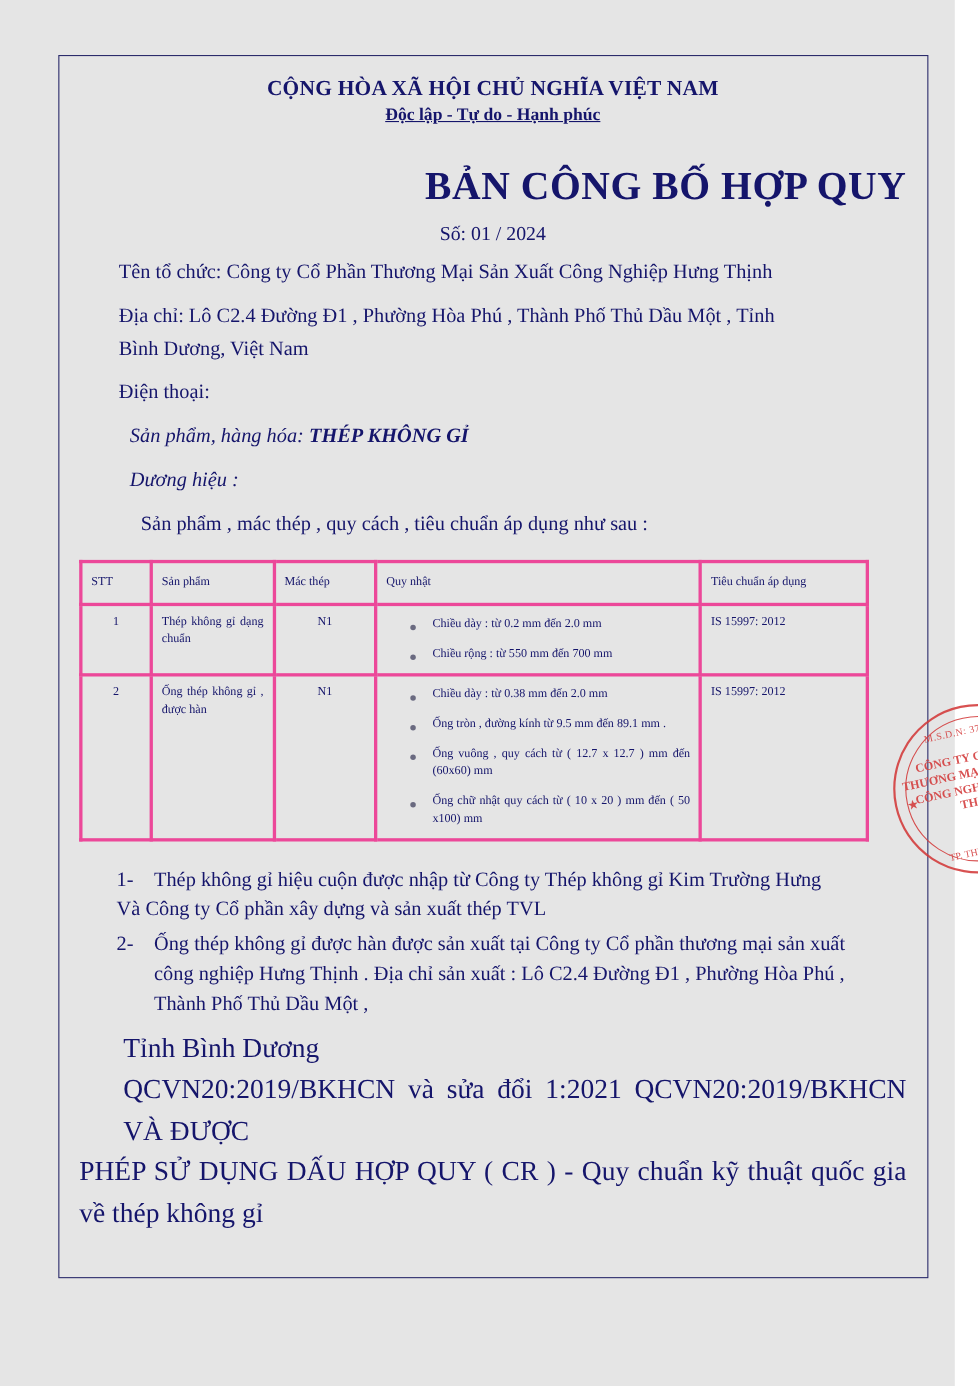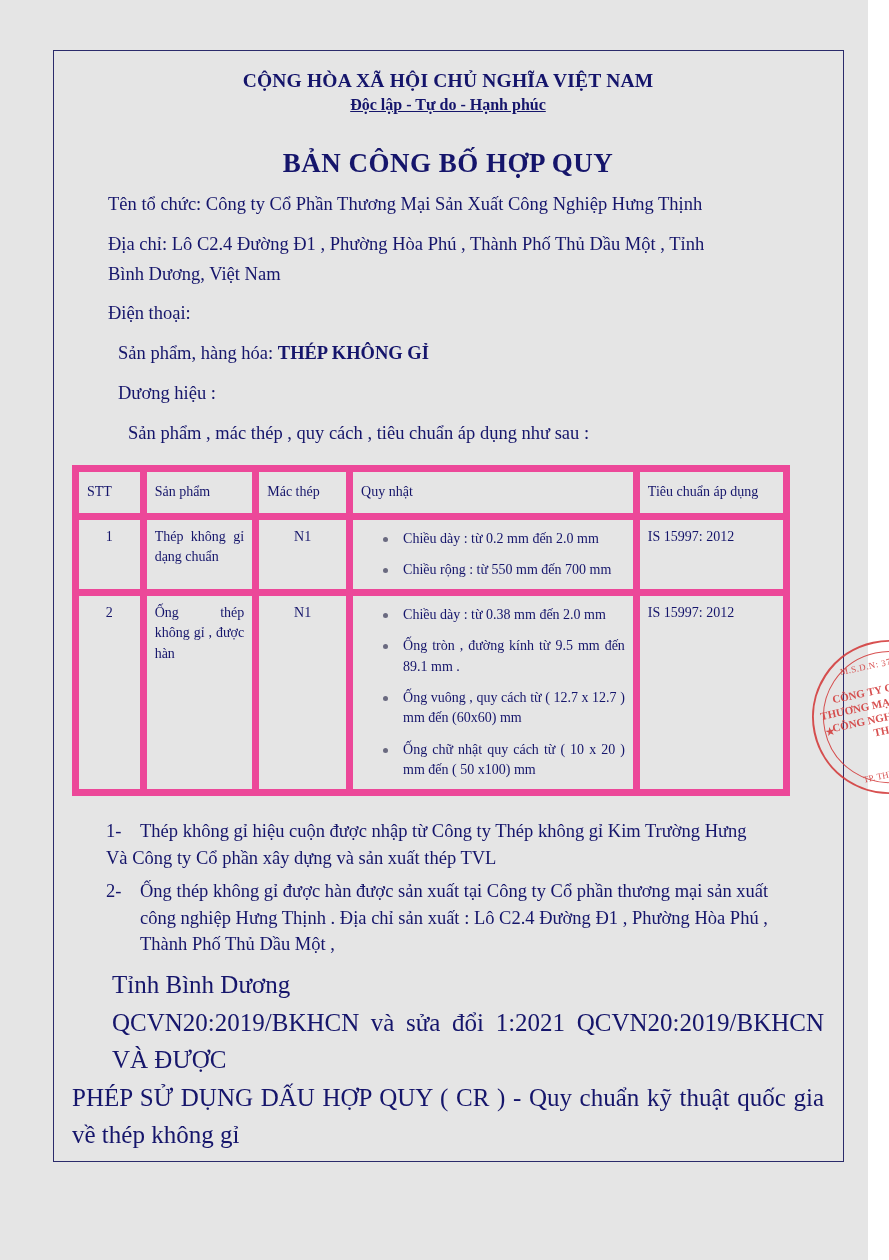--- a/index.html
+++ b/index.html
@@ -50,56 +50,56 @@
     text-align: center;
     font-weight: bold;
     font-size: 16px;
     color: #15156b;
     margin-top: 4px;
   }
   .nation-sub span.u {
     text-decoration: underline;
   }
   .doc-title {
-    text-align: center;
+    text-align: right;
     font-weight: bold;
-    font-size: 27px;
+    font-size: 36px;
     color: #15156b;
     margin-top: 34px;
     letter-spacing: 0.5px;
   }
   .doc-number {
     text-align: center;
     font-size: 18px;
     color: #15156b;
     margin-top: 12px;
   }
   .para {
     font-size: 18.5px;
     color: #15156b;
     line-height: 1.5;
     margin-top: 12px;
   }
   .para.indent { padding-left: 36px; }
-  .para.indent2 { padding-left: 46px; }
+  .para.indent2 { padding-left: 46px; font-style: italic; }
   .para.indent3 { padding-left: 56px; }
   .bold { font-weight: bold; }
 
   table.spec {
     border-collapse: collapse;
     width: 718px;
     margin-top: 18px;
     margin-left: 0px;
     color: #15156b;
   }
   table.spec th, table.spec td {
-    border: 7px solid #ec4899;
+    border: 3px solid #ec4899;
     vertical-align: top;
     padding: 7px 8px;
-    font-size: 14px;
+    font-size: 11px;
     line-height: 1.45;
   }
   table.spec th {
     font-weight: normal;
     text-align: left;
     padding-top: 10px;
     padding-bottom: 10px;
   }
   .col-stt { width: 52px; text-align: center; }
   .col-prod { width: 110px; }
@@ -219,20 +219,21 @@
 
 <div class="page">
   <div class="sheet-border"></div>
 
   <div class="content">
 
     <div class="nation-title">CỘNG HÒA XÃ HỘI CHỦ NGHĨA VIỆT NAM</div>
     <div class="nation-sub"><span class="u">Độc lập - Tự do - Hạnh phúc</span></div>
 
     <div class="doc-title">BẢN CÔNG BỐ HỢP QUY</div>
+    <div class="doc-number">Số: 01 / 2024</div>
 
     <div class="para indent">Tên tổ chức: Công ty Cổ Phần Thương Mại Sản Xuất Công Nghiệp Hưng Thịnh</div>
     <div class="para indent">Địa chỉ: Lô C2.4 Đường Đ1 , Phường Hòa Phú , Thành Phố Thủ Dầu Một , Tỉnh</div>
     <div class="para indent" style="margin-top:2px;">Bình Dương, Việt Nam</div>
     <div class="para indent">Điện thoại:</div>
 
     <div class="para indent2">
       <span>Sản phẩm, hàng hóa:</span>
       <span class="bold">THÉP KHÔNG GỈ</span>
     </div>

